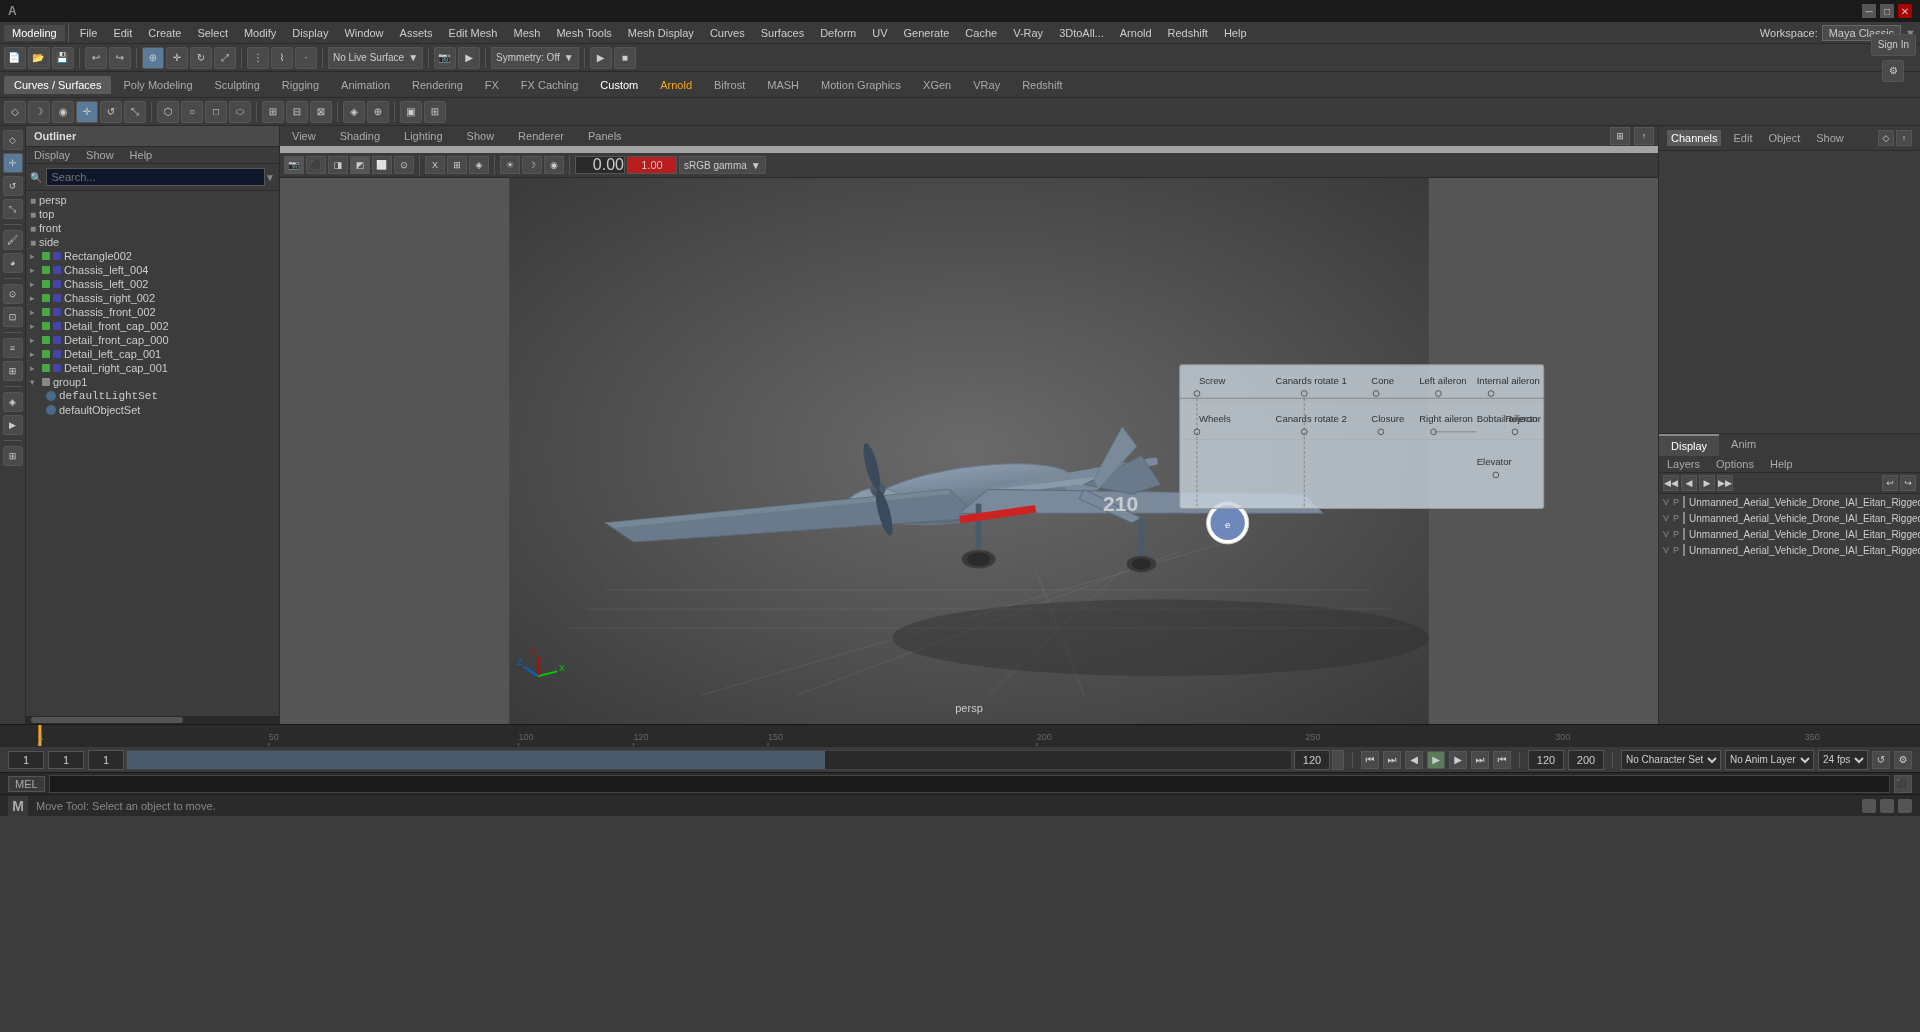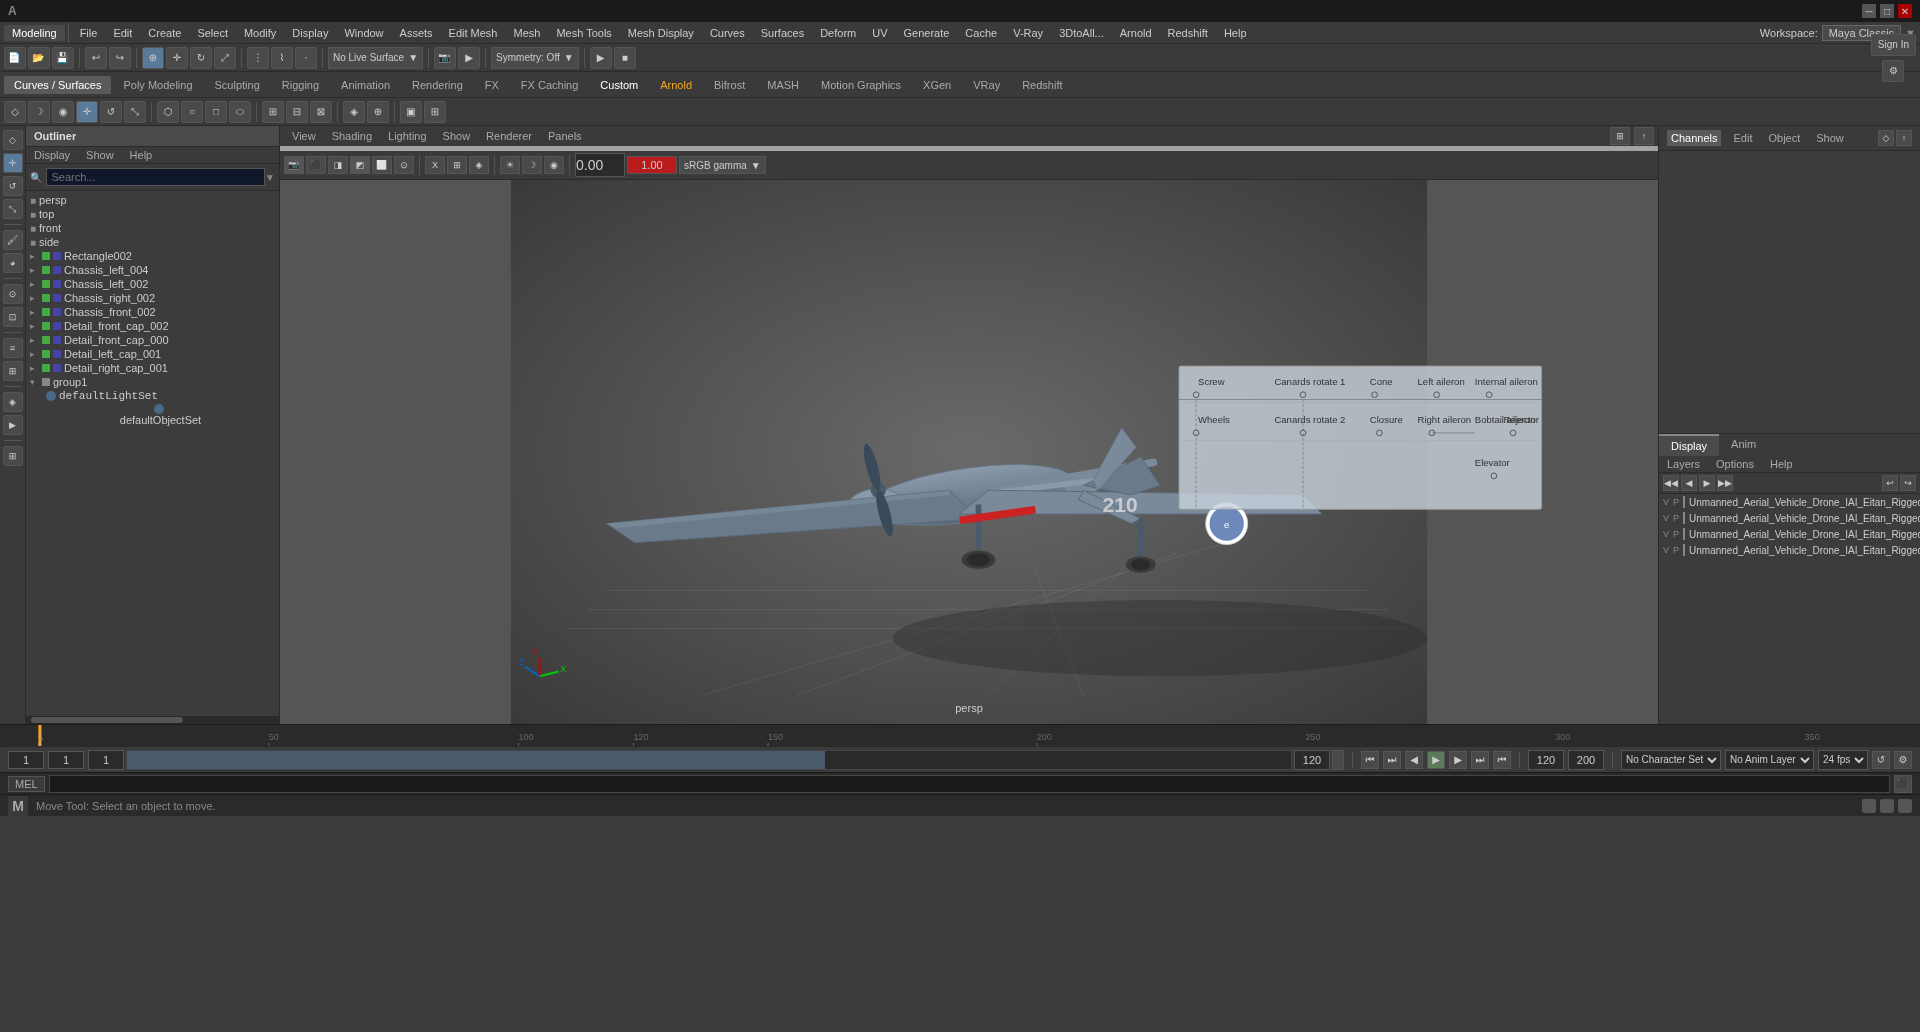--- a/index.html
+++ b/index.html
@@ -67,21 +67,21 @@
     #outliner-search input { width: 100%; background: #2a2a2a; border: 1px solid #555; color: #ccc; padding: 2px 4px; font-size: 11px; }
     #outliner-tree { flex: 1; overflow-y: auto; padding: 2px 0; }
     .tree-item { display: flex; align-items: center; padding: 1px 4px; cursor: pointer; font-size: 11px; color: #ccc; }
     .tree-item .expand-icon { width: 12px; font-size: 9px; color: #888; }
     .tree-item .cam-icon { color: #888; font-size: 10px; margin-right: 3px; }
 
     
     #viewport {
       flex: 1; background: #4a4a4a; position: relative; display: flex; flex-direction: column;
     }
-    #viewport-menubar { display: flex; align-items: center; background: #3a3a3a; border-bottom: 5px solid #a3a3a3; padding: 1px 4px; gap: 0; }
+    #viewport-menubar { display: flex; align-items: center; background: #3a3a3a; border-bottom: 7px solid #a3a3a3; padding: 1px 4px; gap: 8px; }
     .vp-menu { padding: 2px 8px; font-size: 11px; color: #aaa; cursor: pointer; }
     #viewport-toolbar { display: flex; align-items: center; background: #3a3a3a; border-bottom: 1px solid #2a2a2a; padding: 2px 4px; gap: 2px; }
     .vp-tb-btn { width: 20px; height: 18px; background: #4a4a4a; border: 1px solid #555; cursor: pointer; display: flex; align-items: center; justify-content: center; font-size: 9px; color: #ccc; }
     #viewport-canvas { flex: 1; background: #555; position: relative; overflow: hidden; }
 
     
     #camera-label { position: absolute; bottom: 10px; left: 50%; transform: translateX(-50%); font-size: 11px; color: #ccc; }
 
     
     #right-panel { width: 262px; background: #3c3c3c; border-left: 1px solid #2a2a2a; display: flex; flex-direction: column; }
@@ -369,21 +369,21 @@
 
       <div class="tree-item">
         <span class="expand-icon">▾</span>
         <span style="width:8px;height:8px;background:#888;display:inline-block;margin-right:3px;border-radius:1px;"></span>
         <span>group1</span>
       </div>
       <div class="tree-item" style="padding-left:20px;font-family:Liberation Mono, monospace;">
         <span style="width:10px;height:10px;background:#4a6a8a;display:inline-block;margin-right:3px;border-radius:50%;"></span>
         <span>defaultLightSet</span>
       </div>
-      <div class="tree-item" style="padding-left:20px;flex-direction:column;">
+      <div class="tree-item" style="padding-left:20px;">
         <span style="width:10px;height:10px;background:#4a6a8a;display:inline-block;margin-right:3px;border-radius:50%;"></span>
         <span>defaultObjectSet</span>
       </div>
     </div>
 
     <div style="height:8px;background:#2a2a2a;display:flex;align-items:center;">
       <div style="width:60%;height:6px;background:#555;margin-left:5px;border-radius:3px;"></div>
     </div>
   </div>
 
@@ -411,21 +411,21 @@
       <div class="toolbar-sep"></div>
       <div class="vp-tb-btn">X</div>
       <div class="vp-tb-btn">⊞</div>
       <div class="vp-tb-btn">◈</div>
       <div class="toolbar-sep"></div>
       <div class="vp-tb-btn">☀</div>
       <div class="vp-tb-btn">☽</div>
       <div class="vp-tb-btn">◉</div>
       <div class="toolbar-sep"></div>
 
-      <input type="text" value="0.00" style="width: 50px; height: 24px; background: rgb(42, 42, 42); border: 1px solid rgb(85, 85, 85); color: rgb(204, 204, 204); font-size: 14px; text-align: left;">
+      <input type="text" value="0.00" style="width: 50px; height: 18px; background: rgb(42, 42, 42); border: 1px solid rgb(85, 85, 85); color: rgb(204, 204, 204); font-size: 16px; text-align: right;">
       <input type="text" value="1.00" style="width: 50px; height: 18px; background: #b91c1c; border: 1px solid rgb(85, 85, 85); color: rgb(204, 204, 204); font-size: 11px; text-align: center;">
       <div class="tb-dropdown" style="height:18px;">
         <span>sRGB gamma</span>
         <span>▼</span>
       </div>
     </div>
 
     <div id="viewport-canvas">
       <svg id="drone-svg" viewBox="0 0 960 570" preserveAspectRatio="xMidYMid meet">
 

